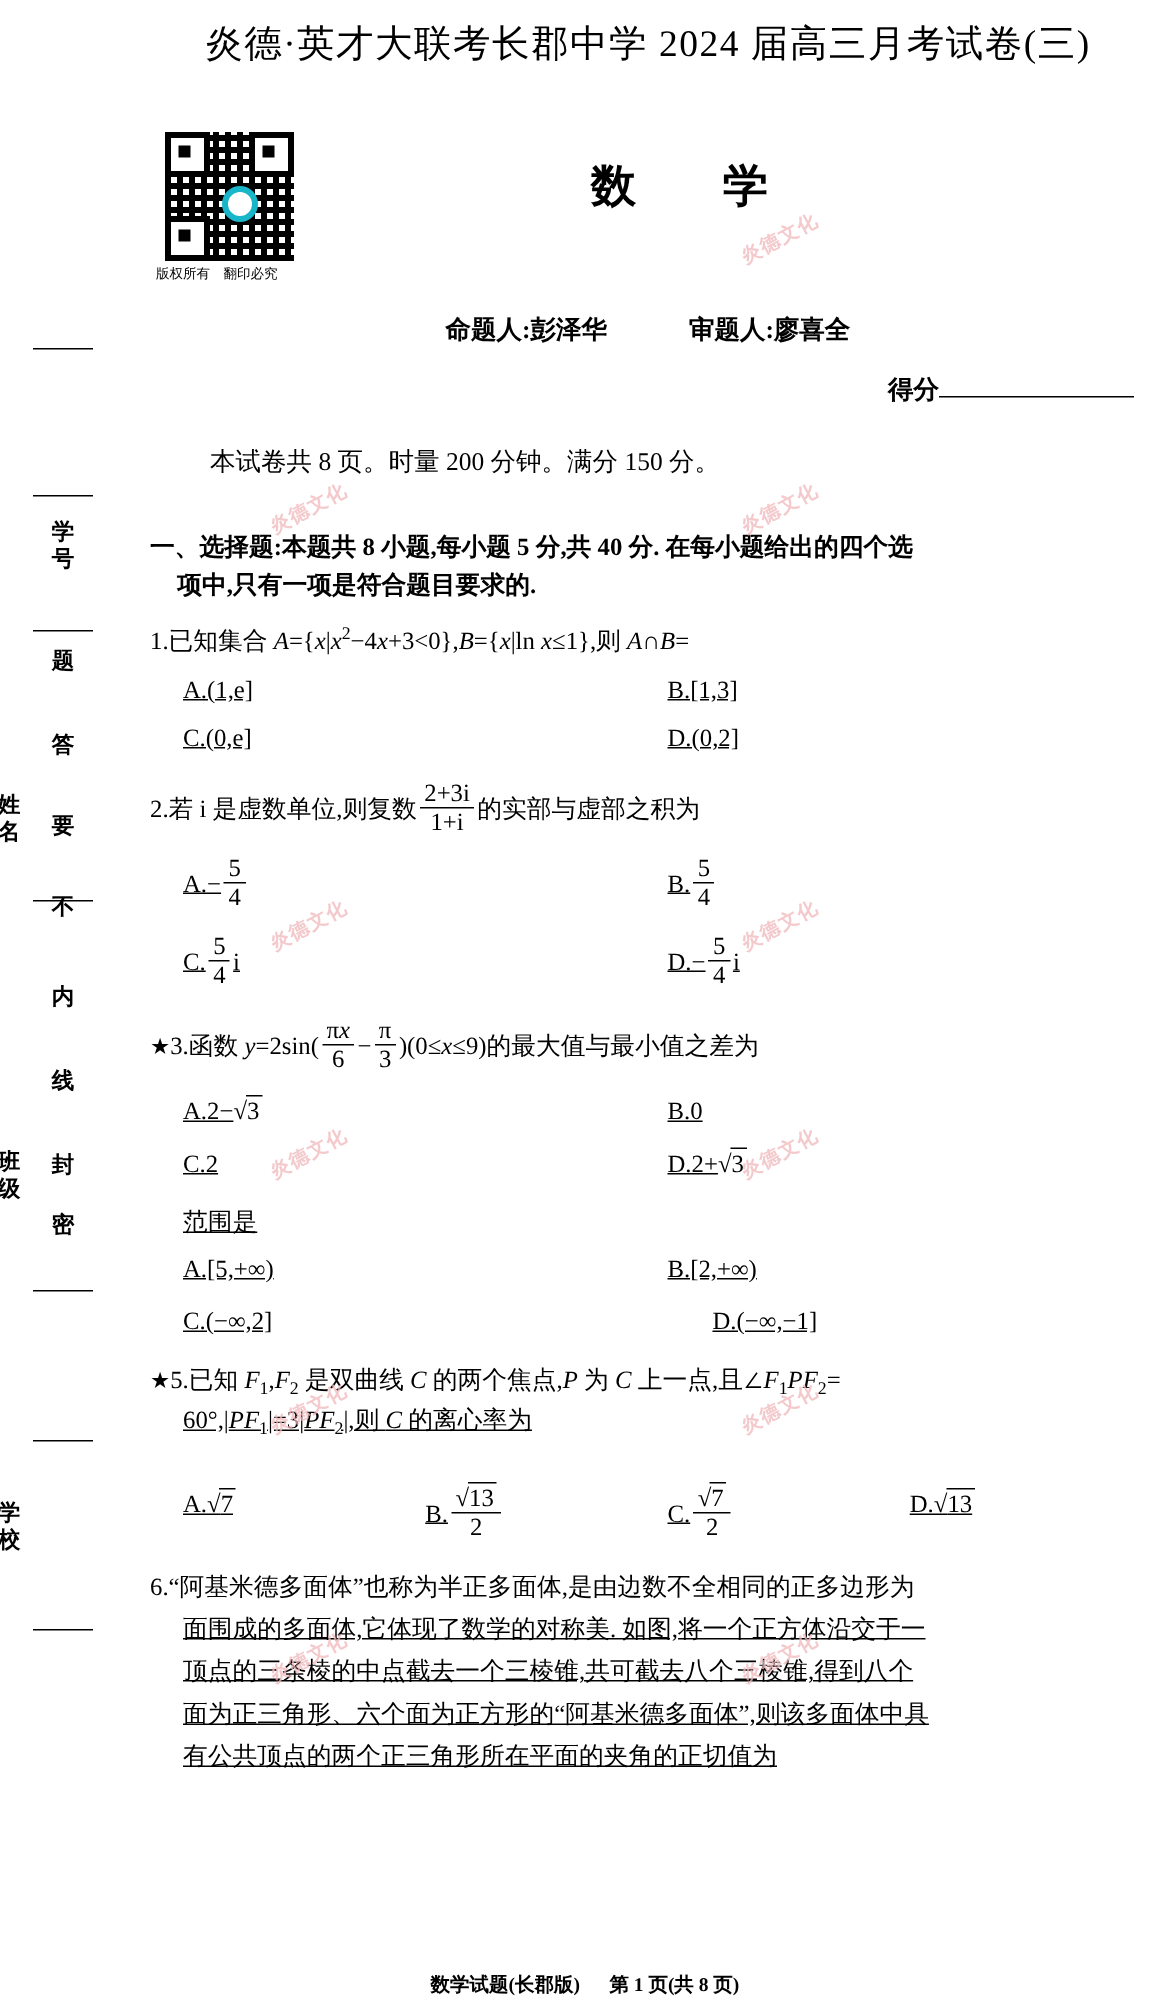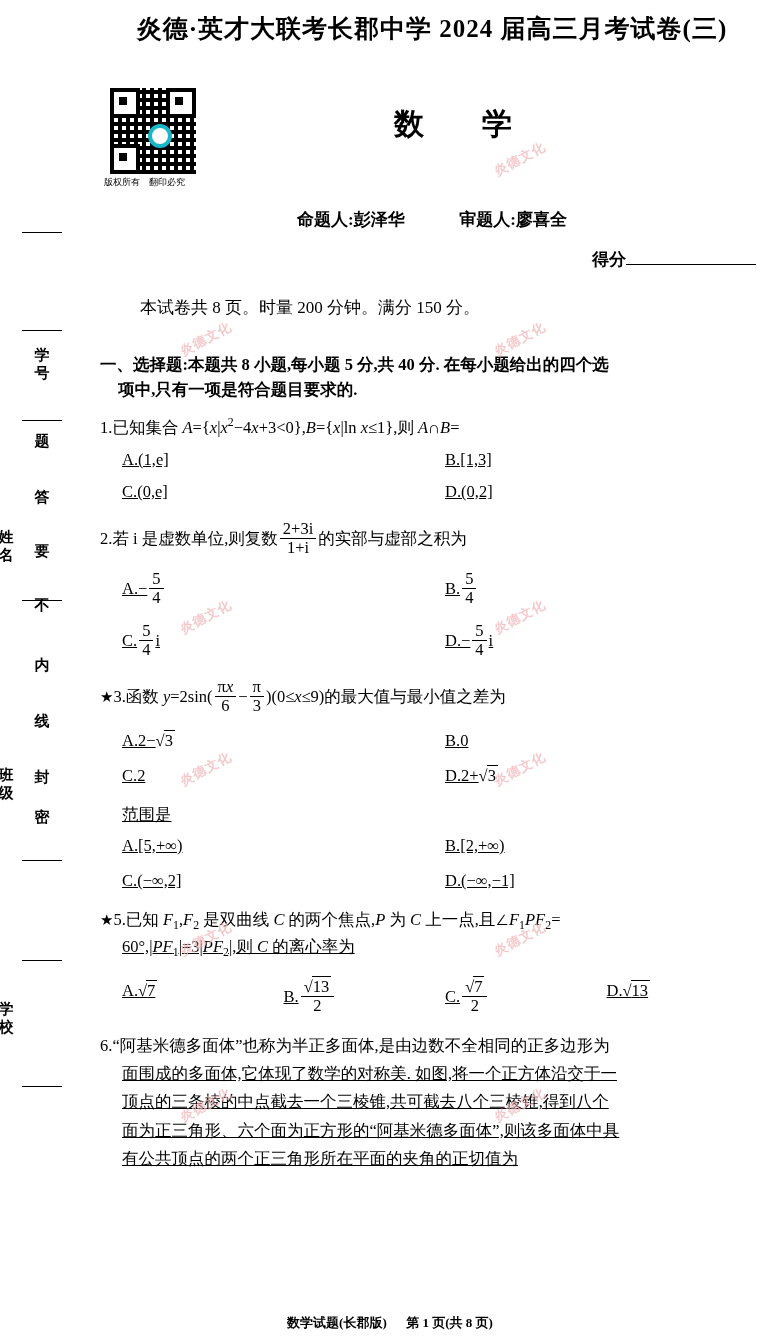--- a/index.html
+++ b/index.html
@@ -25,21 +25,21 @@
     text-align:center;
     font-family:"Liberation Serif", serif;
     font-size:15px;letter-spacing:2px;line-height:18px;
     font-weight:bold;
   }
 
   
   .title{
     position:absolute;top:12px;left:96px;width:672px;
     text-align:center;
-    font-size:25px;font-weight:bold;
+    font-size:25px;font-weight:normal;
     font-family:"Liberation Serif", serif;
     letter-spacing:1px;
     white-space:nowrap;
   }
   .subject{
     position:absolute;top:104px;left:300px;width:320px;
     text-align:center;font-size:30px;font-weight:bold;letter-spacing:14px;
   }
   .qr{
     position:absolute;left:110px;top:88px;width:86px;height:86px;
@@ -209,30 +209,30 @@
         <div>D.2+<span style="display:inline-block;">√<span class="sqrt">3</span></span></div>
       </div>
     </div>
 
     <div class="q" style="margin-top:14px;">
       <span class="qline indent">范围是</span>
       <div class="opts indent" style="margin-top:6px;">
         <div>A.[5,+∞)</div>
         <div>B.[2,+∞)</div>
       </div>
-      <div class="opts indent" style="margin-top:10px;">
+      <div class="opts indent" style="margin-top:10px;gap:30px;">
         <div>C.(−∞,2]</div>
         <div>D.(−∞,−1]</div>
       </div>
     </div>
 
     <div class="q" style="margin-top:14px;">
       <span class="qline"><span class="star">★</span>5.已知 <span class="it">F</span><sub>1</sub>,<span class="it">F</span><sub>2</sub> 是双曲线 <span class="it">C</span> 的两个焦点,<span class="it">P</span> 为 <span class="it">C</span> 上一点,且∠<span class="it">F</span><sub>1</sub><span class="it">PF</span><sub>2</sub>=</span>
       <span class="qline indent">60°,|<span class="it">PF</span><sub>1</sub>|=3|<span class="it">PF</span><sub>2</sub>|,则 <span class="it">C</span> 的离心率为</span>
-      <div class="opts4 indent" style="margin-top:16px;">
+      <div class="opts4 indent" style="margin-top:28px;">
         <div>A.√<span class="sqrt">7</span></div>
         <div>B.<span class="frac"><span class="n">√<span class="sqrt">13</span></span><span class="d">2</span></span></div>
         <div>C.<span class="frac"><span class="n">√<span class="sqrt">7</span></span><span class="d">2</span></span></div>
         <div>D.√<span class="sqrt">13</span></div>
       </div>
     </div>
 
     <div class="q" style="margin-top:16px;line-height:1.72;">
       <span class="qline">6.“阿基米德多面体”也称为半正多面体,是由边数不全相同的正多边形为</span>
       <span class="qline indent">面围成的多面体,它体现了数学的对称美. 如图,将一个正方体沿交于一</span>

